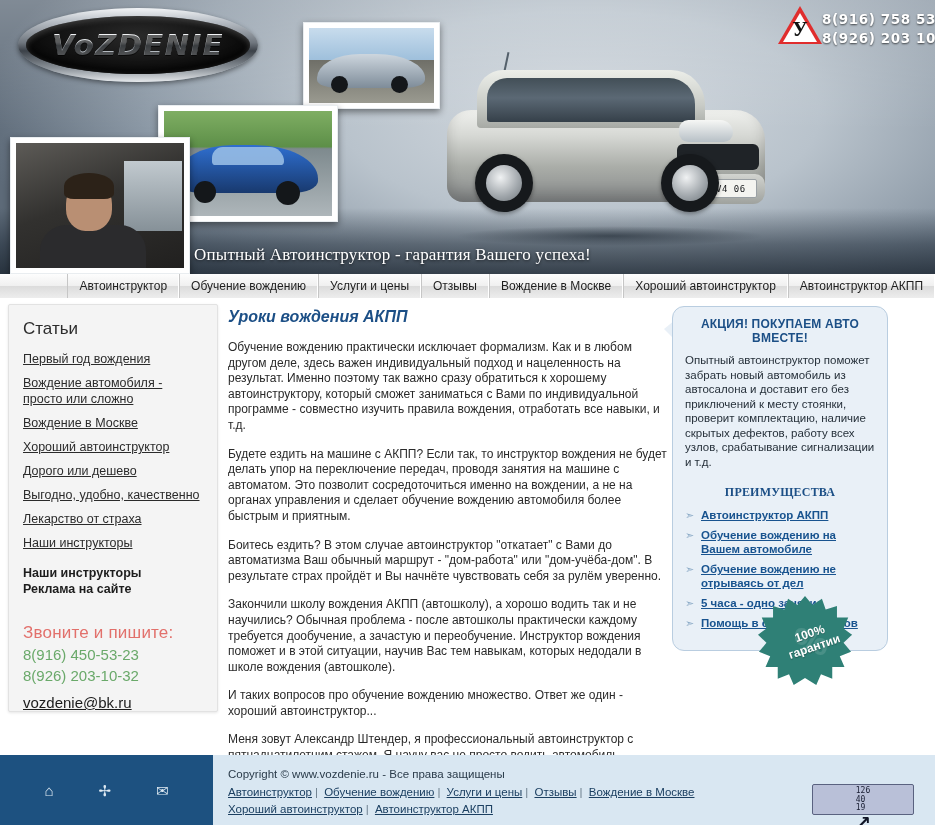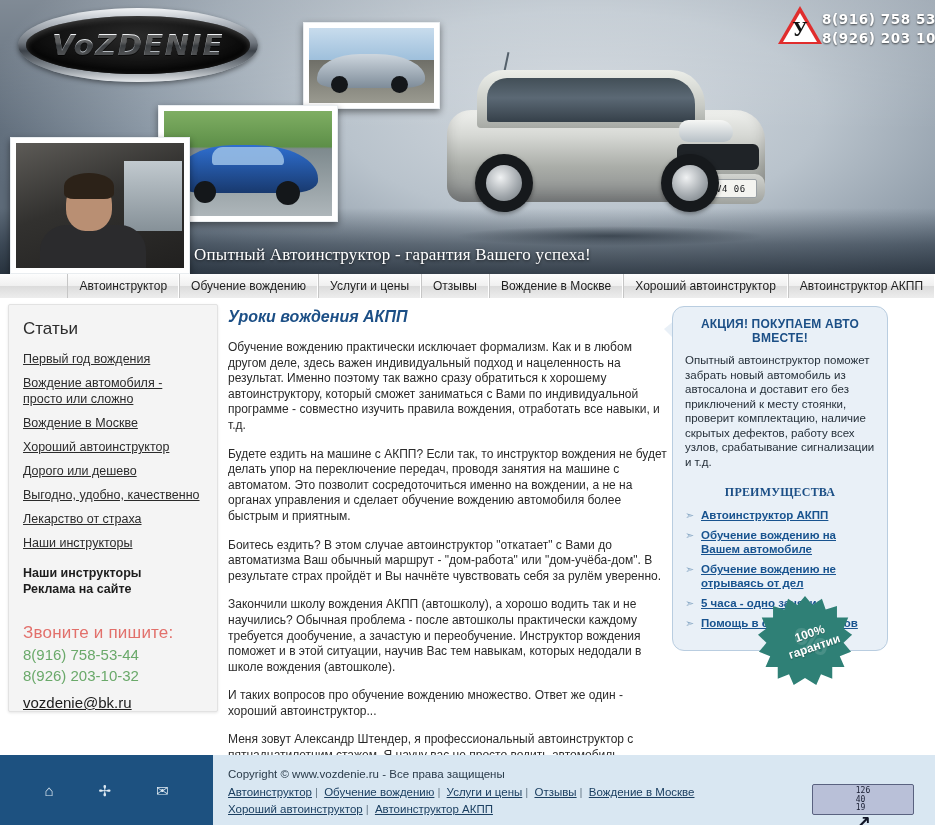--- a/index.html
+++ b/index.html
@@ -315,21 +315,21 @@
       <a class="sb-link">Хороший автоинструктор</a>
       <a class="sb-link">Дорого или дешево</a>
       <a class="sb-link">Выгодно, удобно, качественно</a>
       <a class="sb-link">Лекарство от страха</a>
       <a class="sb-link">Наши инструкторы</a>
 
       <div class="sb-strong" style="margin-top:14px;">Наши инструкторы</div>
       <div class="sb-strong">Реклама на сайте</div>
 
       <div class="sb-call">Звоните и пишите:</div>
-      <div class="sb-phone">8(916) 758-53-44</div>
+      <div class="sb-phone">8(916) 450-53-23</div>
       <div class="sb-phone">8(926) 203-10-32</div>
       <a class="sb-mail">vozdenie@bk.ru</a>
     </div>
 
     <div class="article">
       <h1 class="art-title">Уроки вождения АКПП</h1>
       <p class="art-p">Обучение вождению практически исключает формализм. Как и в любом другом деле, здесь важен индивидуальный подход и нацеленность на результат. Именно поэтому так важно сразу обратиться к хорошему автоинструктору, который сможет заниматься с Вами по индивидуальной программе - совместно изучить правила вождения, отработать все навыки, и т.д.</p>
       <p class="art-p">Будете ездить на машине с АКПП? Если так, то инструктор вождения не будет делать упор на переключение передач, проводя занятия на машине с автоматом. Это позволит сосредоточиться именно на вождении, а не на органах управления и сделает обучение вождению автомобиля более быстрым и приятным.</p>
       <p class="art-p">Боитесь ездить? В этом случае автоинструктор "откатает" с Вами до автоматизма Ваш обычный маршрут - "дом-работа" или "дом-учёба-дом". В результате страх пройдёт и Вы начнёте чувствовать себя за рулём уверенно.</p>
       <p class="art-p">Закончили школу вождения АКПП (автошколу), а хорошо водить так и не научились? Обычная проблема - после автошколы практически каждому требуется дообучение, а зачастую и переобучение. Инструктор вождения поможет и в этой ситуации, научив Вас тем навыкам, которых недодали в школе вождения (автошколе).</p>

